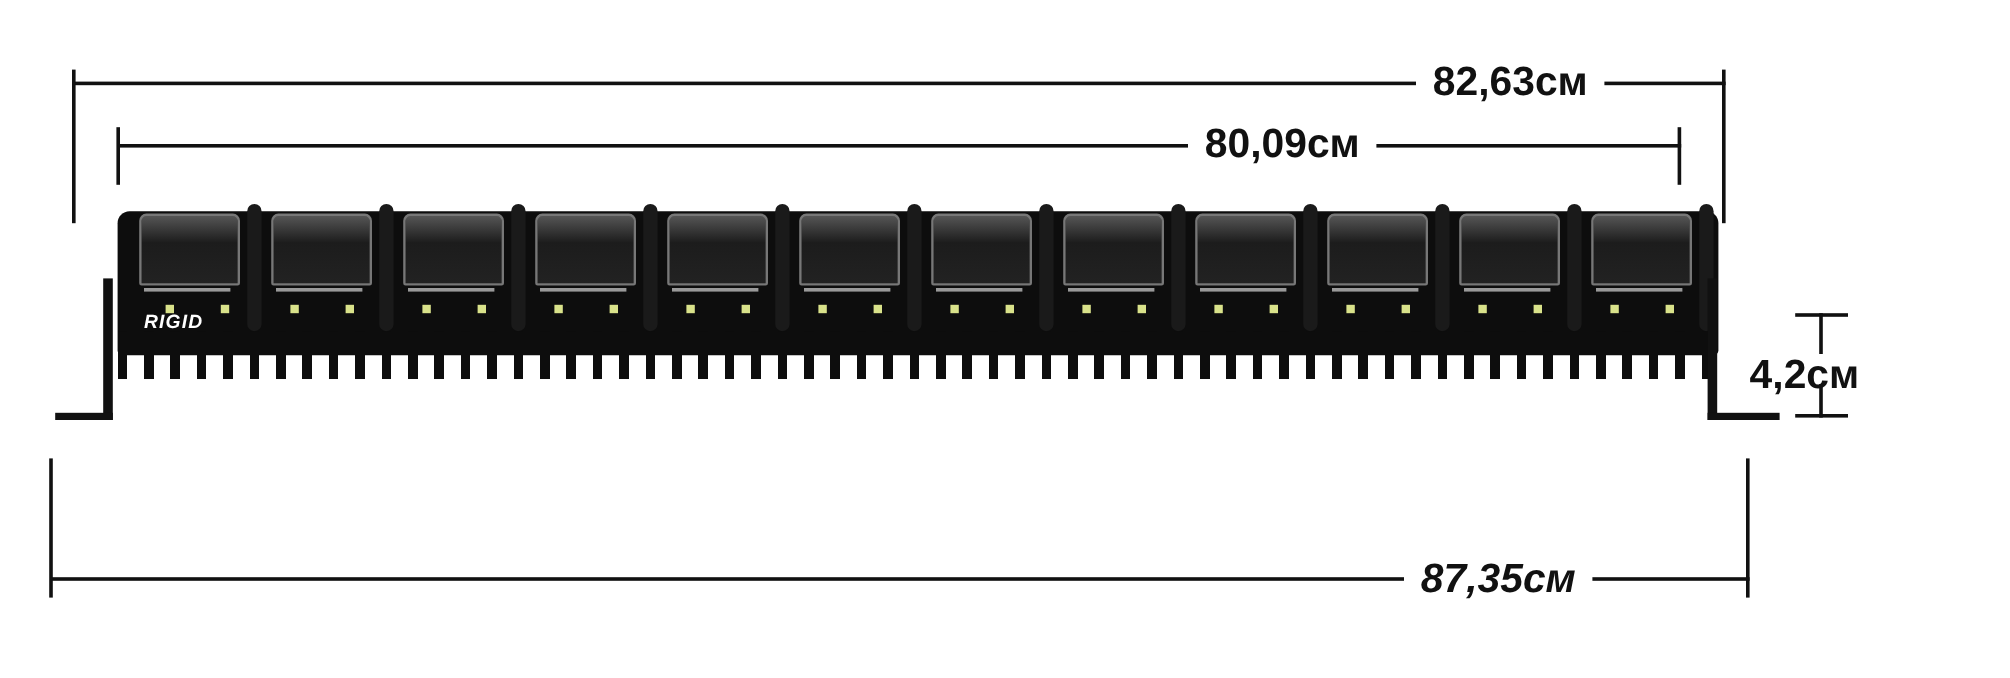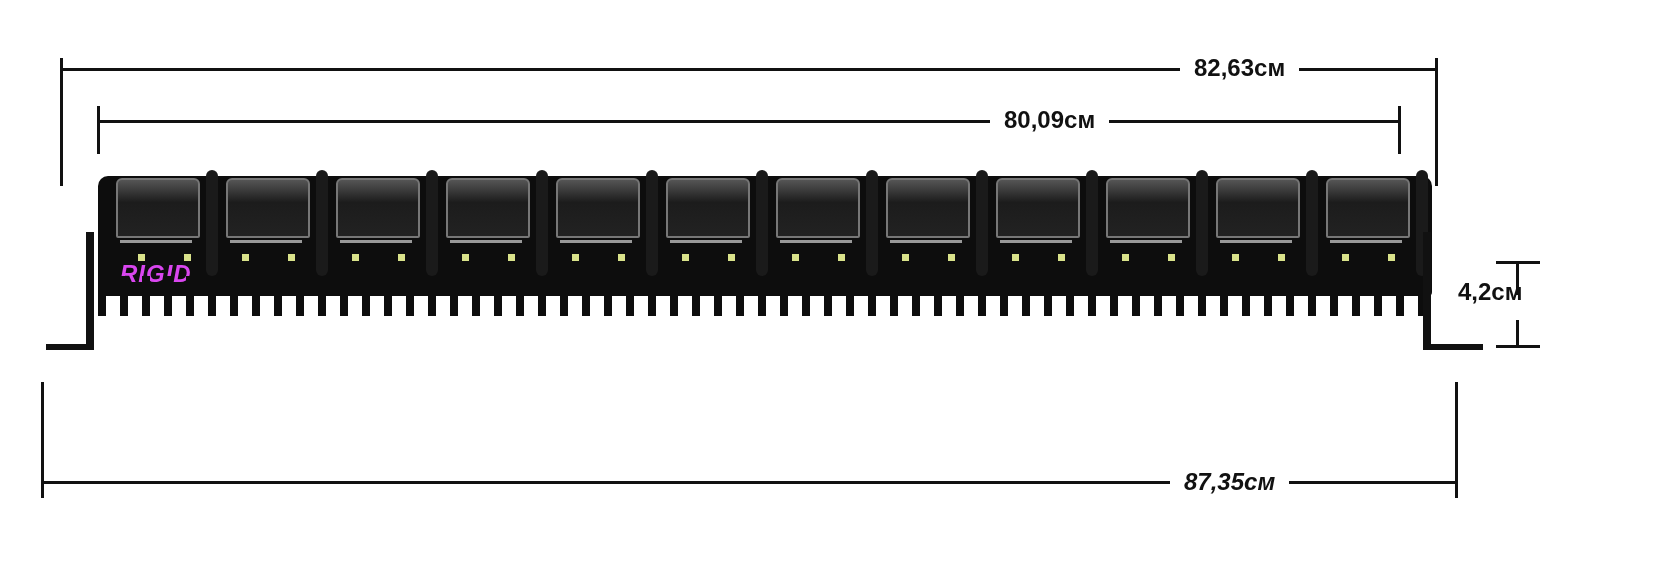--- a/index.html
+++ b/index.html
@@ -1,29 +1,29 @@
 <!DOCTYPE html>
 <html><head>
 <meta charset="utf-8">
 <style>
   html,body{margin:0;padding:0;background:#fff;}
   body{width:1675px;height:565px;position:relative;overflow:hidden;font-family:"Liberation Sans",sans-serif;}
   .line{position:absolute;background:#111;}
-  .label{position:absolute;font-weight:bold;font-size:24px;color:#111;background:#fff;padding:0 14px;line-height:40px;}
+  .label{position:absolute;font-weight:bold;font-size:34px;color:#111;background:#fff;padding:0 14px;line-height:40px;}
   .bar{position:absolute;left:98px;top:176px;width:1334px;height:120px;background:#0d0d0d;border-radius:10px 10px 4px 4px;}
   .module{position:absolute;top:0;width:104px;height:100px;}
   .lens{position:absolute;left:14px;top:2px;width:80px;height:56px;background:linear-gradient(#555,#1c1c1c 40%,#222);border:2px solid #777;border-radius:6px 6px 2px 2px;}
   .strip{position:absolute;left:18px;top:64px;width:72px;height:3px;background:#999;}
   .led{position:absolute;top:78px;width:7px;height:7px;background:#d9e28a;}
   .divider{position:absolute;top:-6px;width:12px;height:106px;background:#1a1a1a;border-radius:6px;}
   .fins{position:absolute;left:0;top:100px;width:100%;height:40px;
         background:repeating-linear-gradient(90deg,#0d0d0d 0 8px,transparent 8px 22px);
         -webkit-mask:linear-gradient(#000,#000);}
   .bracket{position:absolute;background:#111;}
-  .logo{position:absolute;left:22px;top:84px;color:#d946ef;font-style:italic;font-weight:bold;font-size:24px;letter-spacing:1px;}
+  .logo{position:absolute;left:22px;top:84px;color:#ffffff;font-style:italic;font-weight:bold;font-size:16px;letter-spacing:1px;}
 </style>
 </head>
 <body>
 
 <div class="line" style="left:62px;top:68px;width:1376px;height:3px;"></div>
 <div class="line" style="left:60px;top:58px;width:3px;height:128px;"></div>
 <div class="line" style="left:1435px;top:58px;width:3px;height:128px;"></div>
 <div class="label" style="left:1180px;top:48px;">82,63см</div>
 
 <div class="line" style="left:98px;top:120px;width:1303px;height:3px;"></div>
@@ -122,18 +122,18 @@
 
 <div class="bracket" style="left:86px;top:232px;width:8px;height:118px;"></div>
 <div class="bracket" style="left:46px;top:344px;width:48px;height:6px;"></div>
 <div class="bracket" style="left:1423px;top:232px;width:8px;height:118px;"></div>
 <div class="bracket" style="left:1423px;top:344px;width:60px;height:6px;"></div>
 
 <div class="line" style="left:1496px;top:261px;width:44px;height:3px;"></div>
 <div class="line" style="left:1496px;top:345px;width:44px;height:3px;"></div>
 <div class="line" style="left:1516px;top:261px;width:3px;height:34px;"></div>
 <div class="line" style="left:1516px;top:320px;width:3px;height:28px;"></div>
-<div class="label" style="left:1546px;top:272px;padding:0;transform:translateX(-88px);background:transparent;">4,2см</div>
+<div class="label" style="left:1546px;top:292px;padding:0;transform:translateX(-88px);background:transparent;">4,2см</div>
 
 <div class="line" style="left:42px;top:481px;width:1416px;height:3px;"></div>
 <div class="line" style="left:41px;top:382px;width:3px;height:116px;"></div>
 <div class="line" style="left:1455px;top:382px;width:3px;height:116px;"></div>
 <div class="label" style="left:1170px;top:462px;font-style:italic;">87,35см</div>
 
 </body></html>

